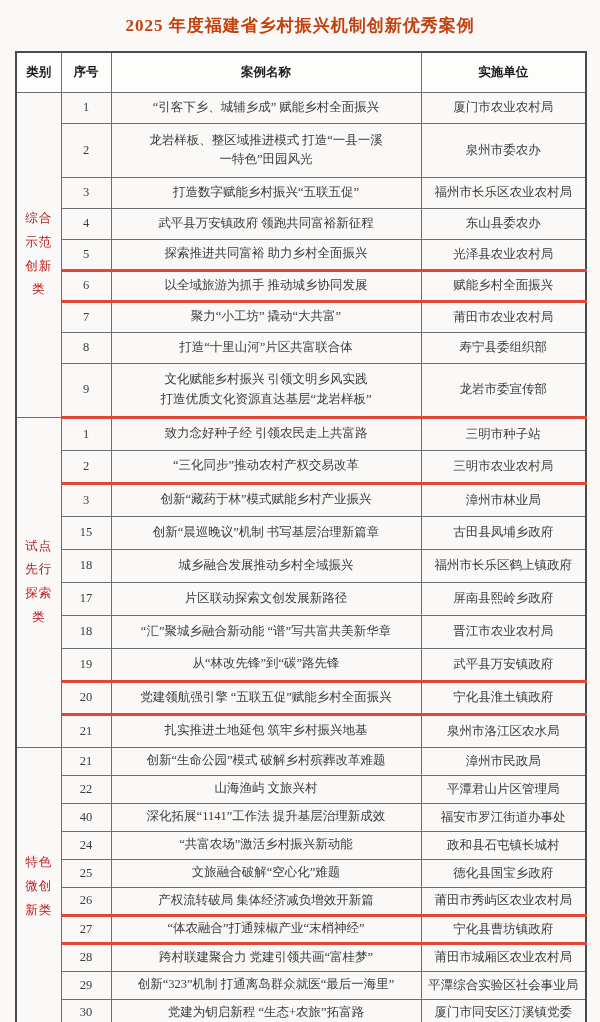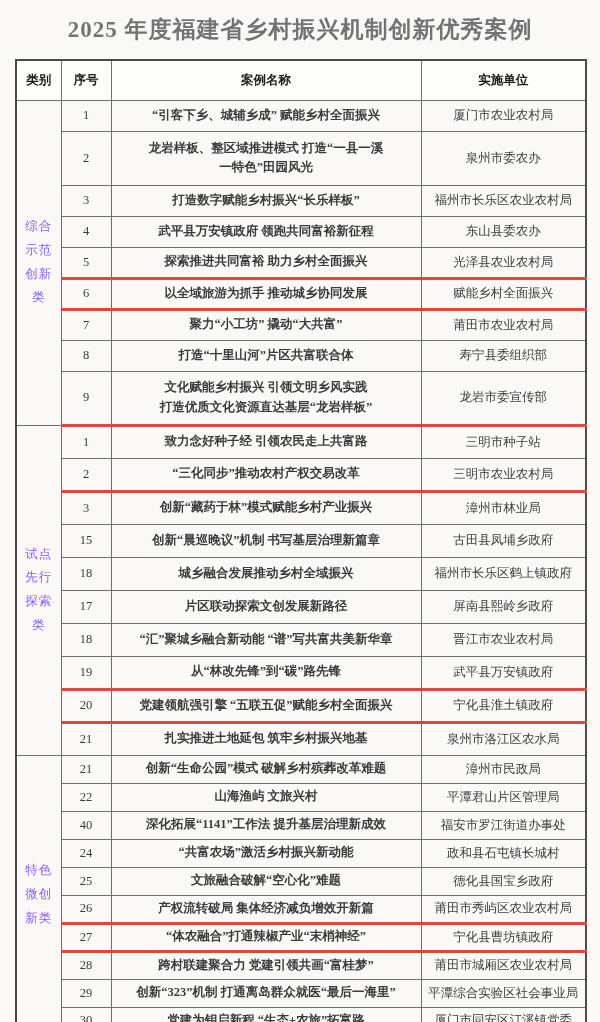--- a/index.html
+++ b/index.html
@@ -8,23 +8,23 @@
   body {
     background: #faf9f8;
     font-family: "Liberation Serif", "DejaVu Serif", serif;
     color: var(--txt);
     width: 600px;
     min-height: 1022px;
   }
   .page { padding: 10px 15px 14px 15px; }
   .title {
     text-align: center;
-    font-size: 23px;
+    font-size: 17px;
     font-weight: bold;
-    color: #737373;
+    color: #c2410c;
     letter-spacing: 1px;
     padding: 4px 0 14px 0;
   }
   table.cases {
     width: 570px;
     border-collapse: collapse;
     table-layout: fixed;
   }
   table.cases col.c-cat  { width: 45px; }
   table.cases col.c-no   { width: 50px; }
@@ -39,22 +39,22 @@
     overflow: hidden;
   }
   table.cases { border: 2px solid var(--outer); }
   thead th {
     font-weight: bold;
     font-size: 13.5px;
     color: #1d1d1d;
     height: 40px;
     background: #fdfdfc;
   }
-  td.cell-name { white-space: pre-line; line-height: 1.55; font-weight: bold; }
-  td.cell-cat  { white-space: pre-line; line-height: 1.9; font-size: 13px; color: #8b5cf6; letter-spacing: 1px; }
+  td.cell-name { white-space: pre-line; line-height: 1.55; }
+  td.cell-cat  { white-space: pre-line; line-height: 1.9; font-size: 13px; color: #b91c1c; letter-spacing: 1px; }
   tbody.sec-0 td { height: 31px; }
   tbody.sec-1 td { height: 33px; }
   tbody.sec-2 td { height: 28px; }
   tr.tall td { height: 54px; }
   
   tr.hl-t td.boxed { border-top: 3px solid var(--hl); }
   tr.hl-b td.boxed { border-bottom: 3px solid var(--hl); }
   td.box-l { border-left: 3px solid var(--hl); }
   td.box-r { border-right: 3px solid var(--hl); }
 </style>
@@ -91,21 +91,21 @@
     <td class="cell-unit boxed">厦门市农业农村局</td>
   </tr>
         <tr class="tall">
     <td class="cell-no boxed">2</td>
     <td class="cell-name boxed">龙岩样板、整区域推进模式 打造“一县一溪
 一特色”田园风光</td>
     <td class="cell-unit boxed">泉州市委农办</td>
   </tr>
         <tr>
     <td class="cell-no boxed">3</td>
-    <td class="cell-name boxed">打造数字赋能乡村振兴“长乐样板”</td>
+    <td class="cell-name boxed">打造数字赋能乡村振兴“五联五促”</td>
     <td class="cell-unit boxed">福州市长乐区农业农村局</td>
   </tr>
         <tr>
     <td class="cell-no boxed">4</td>
     <td class="cell-name boxed">武平县万安镇政府 领跑共同富裕新征程</td>
     <td class="cell-unit boxed">东山县委农办</td>
   </tr>
         <tr>
     <td class="cell-no boxed">5</td>
     <td class="cell-name boxed">探索推进共同富裕 助力乡村全面振兴</td>

